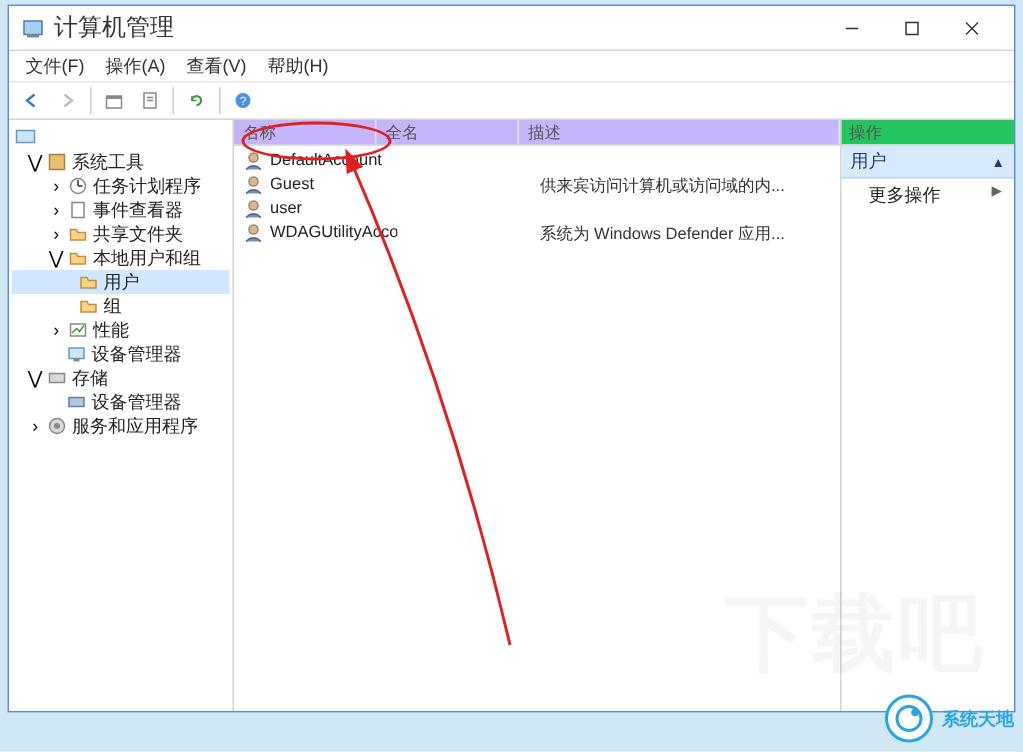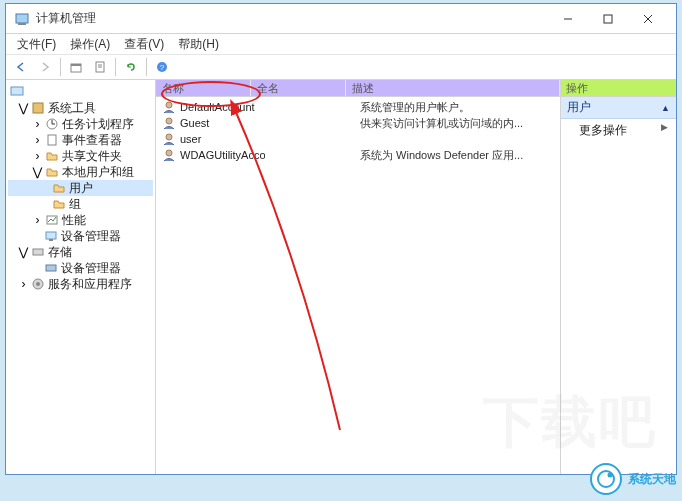--- a/index.html
+++ b/index.html
@@ -1,18 +1,18 @@
 <!DOCTYPE html>
 <html><head>
 <meta charset="utf-8">
 <style>
   * { box-sizing: border-box; margin: 0; padding: 0; font-family: "Microsoft YaHei", "Segoe UI", Tahoma, sans-serif; }
   body { width: 682px; height: 501px; background: #d0e8f5; position: relative; overflow: hidden; }
   .outer { position: absolute; left: 5px; top: 3px; width: 672px; height: 472px; background: #fff; border: 1px solid #5a8cc6; }
-  .titlebar { height: 30px; display: flex; align-items: center; padding: 0 8px; border-bottom: 1px solid #d4d4d4; font-size: 12px; color: #333; }
+  .titlebar { height: 30px; display: flex; align-items: center; padding: 0 8px; border-bottom: 1px solid #d4d4d4; font-size: 16px; color: #333; }
   .titlebar .spacer { flex: 1; }
   .titlebar .winbtn { width: 40px; height: 28px; display: flex; align-items: center; justify-content: center; color: #444; }
   .titlebar .winbtn svg { width: 10px; height: 10px; }
   .menubar { height: 20px; display: flex; align-items: center; padding: 0 6px; font-size: 12px; color: #333; gap: 4px; }
   .menubar span { padding: 1px 5px; }
   .toolbar { height: 26px; display: flex; align-items: center; padding: 0 4px; border-top: 1px solid #e5e5e5; border-bottom: 1px solid #d4d4d4; gap: 2px; }
   .toolbar .tbtn { width: 22px; height: 22px; display: flex; align-items: center; justify-content: center; border: 1px solid transparent; }
   .toolbar .sep { width: 1px; height: 18px; background: #ccc; margin: 0 2px; }
   .content { display: flex; height: calc(100% - 76px); }
   .tree { width: 150px; border-right: 1px solid #d4d4d4; padding: 4px 2px; font-size: 12px; overflow: hidden; }
@@ -21,21 +21,21 @@
   .tree .ic { width: 14px; height: 14px; margin-right: 3px; display: inline-flex; align-items: center; justify-content: center; }
   .tree .sel { background: #d0e7ff; }
   .tree .lbl { color: #222; }
   .mid { flex: 1; display: flex; flex-direction: column; border-right: 1px solid #d4d4d4; }
   .mid .head { height: 17px; display: flex; border-bottom: 1px solid #d4d4d4; font-size: 11px; color: #555; align-items: center; background: #c4b5fd; }
   .mid .head .col { padding: 0 6px; border-right: 1px solid #e5e5e5; height: 100%; display: flex; align-items: center; }
   .mid .rows { flex: 1; padding: 2px 0; }
   .mid .row { display: flex; align-items: center; height: 16px; font-size: 11px; color: #222; }
   .mid .row .uic { width: 14px; height: 14px; margin: 0 4px 0 6px; }
   .actions { width: 115px; display: flex; flex-direction: column; font-size: 12px; }
-  .actions .ahead { height: 17px; border-bottom: 1px solid #d4d4d4; padding: 0 5px; display: flex; align-items: center; background: #bef264; font-size: 11px; color: #555; }
+  .actions .ahead { height: 17px; border-bottom: 1px solid #d4d4d4; padding: 0 5px; display: flex; align-items: center; background: #22c55e; font-size: 11px; color: #555; }
   .actions .asel { background: #d9e9fe; border-bottom: 1px solid #c0d6f0; padding: 2px 6px; font-size: 12px; color: #1a3c7c; display:flex; justify-content:space-between; align-items:center;}
   .actions .aitem { padding: 3px 8px 3px 18px; font-size: 12px; color: #222; }
   .marker { position: absolute; left: 161px; top: 81px; width: 100px; height: 26px; border: 2px solid #e02020; border-radius: 50%; pointer-events: none; }
   .arrow-svg { position: absolute; left: 0; top: 0; pointer-events: none; }
   .watermark { position: absolute; right: 6px; bottom: 6px; display: flex; align-items: center; gap: 6px; }
   .wm-logo { width: 32px; height: 32px; border-radius: 50%; border: 2px solid #2aa5e0; display: flex; align-items: center; justify-content: center; background: #fff; }
   .wm-text { font-size: 12px; color: #2aa5e0; font-weight: bold; }
   .bg-wm { position:absolute; right:25px; bottom:40px; font-size:56px; font-weight:bold; color:rgba(0,0,0,0.04); pointer-events:none; letter-spacing:2px;}
 </style>
 </head>
@@ -242,21 +242,20 @@
         <div class="col" style="flex:1">描述</div>
       </div>
       <div class="rows" id="rows">
           <div class="row">
             <span class="uic"><svg width="14" height="14">
                 <circle cx="7" cy="5" r="3" fill="#d8b898" stroke="#a08060"></circle>
                 <path d="M2 13 Q7 8 12 13" fill="#7090c0" stroke="#506090"></path>
               </svg></span>
             <span style="width:85px;overflow:hidden">DefaultAccount</span>
             <span style="width:95px"></span>
-            <span style="flex:1;overflow:hidden;color:#333">系统管理的用户帐户。</span>
           </div>
           <div class="row">
             <span class="uic"><svg width="14" height="14">
                 <circle cx="7" cy="5" r="3" fill="#d8b898" stroke="#a08060"></circle>
                 <path d="M2 13 Q7 8 12 13" fill="#7090c0" stroke="#506090"></path>
               </svg></span>
             <span style="width:85px;overflow:hidden">Guest</span>
             <span style="width:95px"></span>
             <span style="flex:1;overflow:hidden;color:#333">供来宾访问计算机或访问域的内...</span>
           </div>

